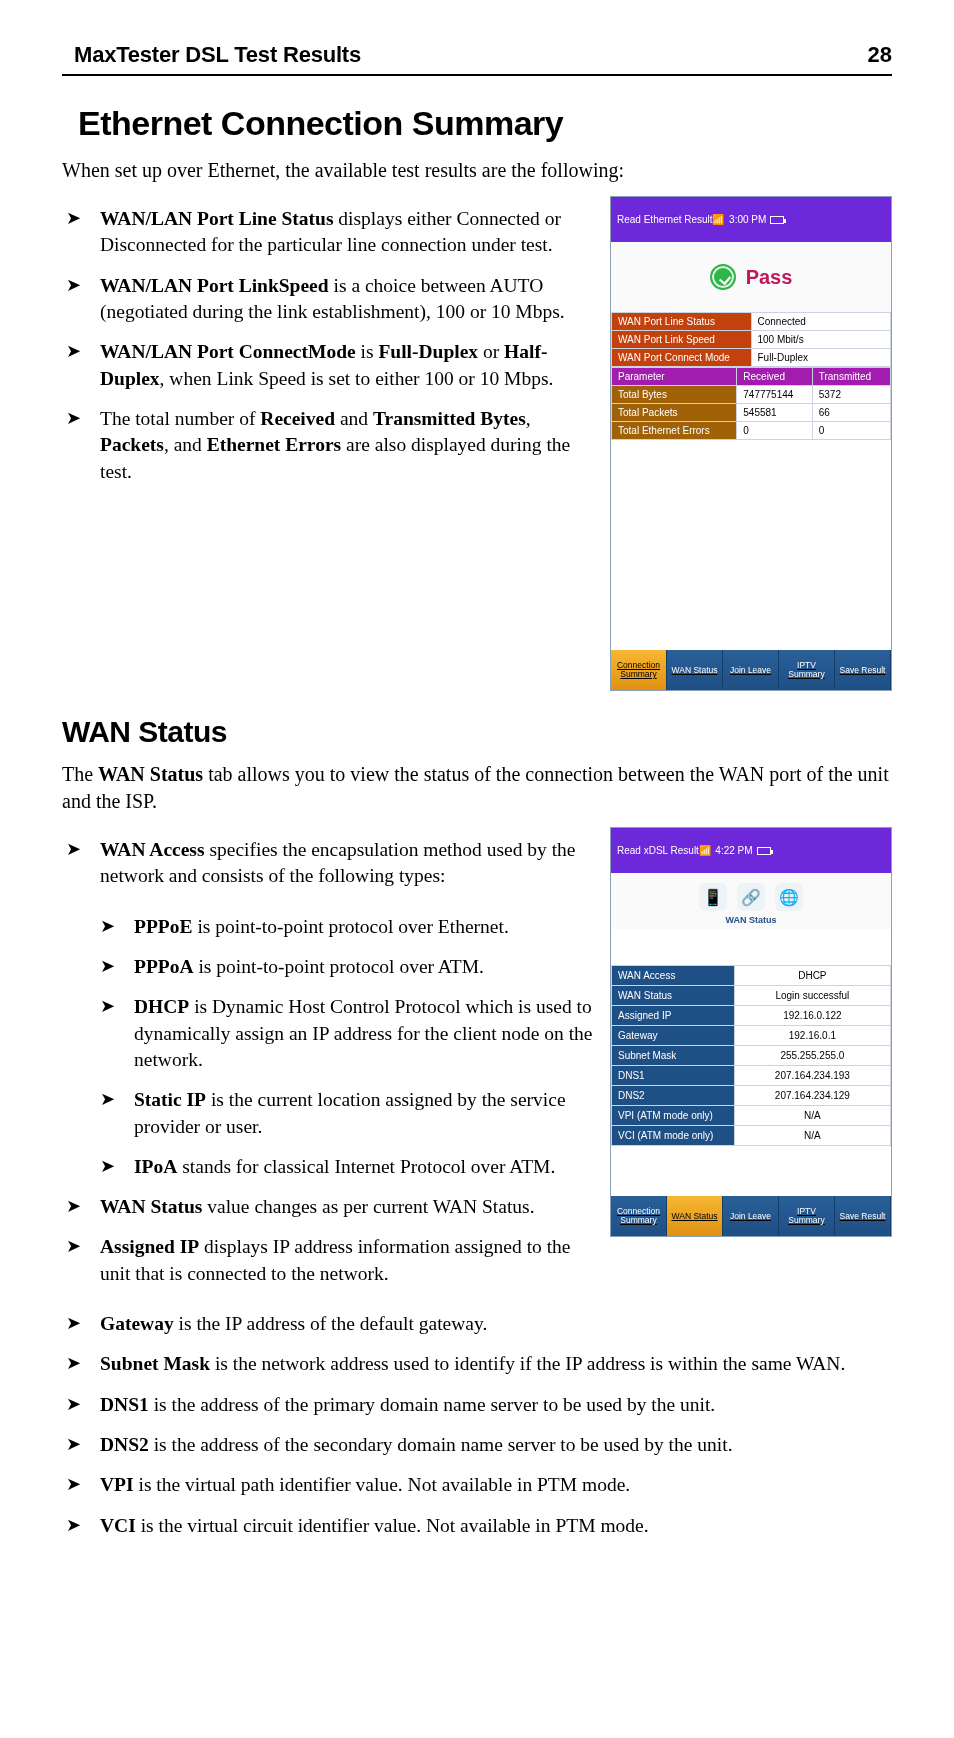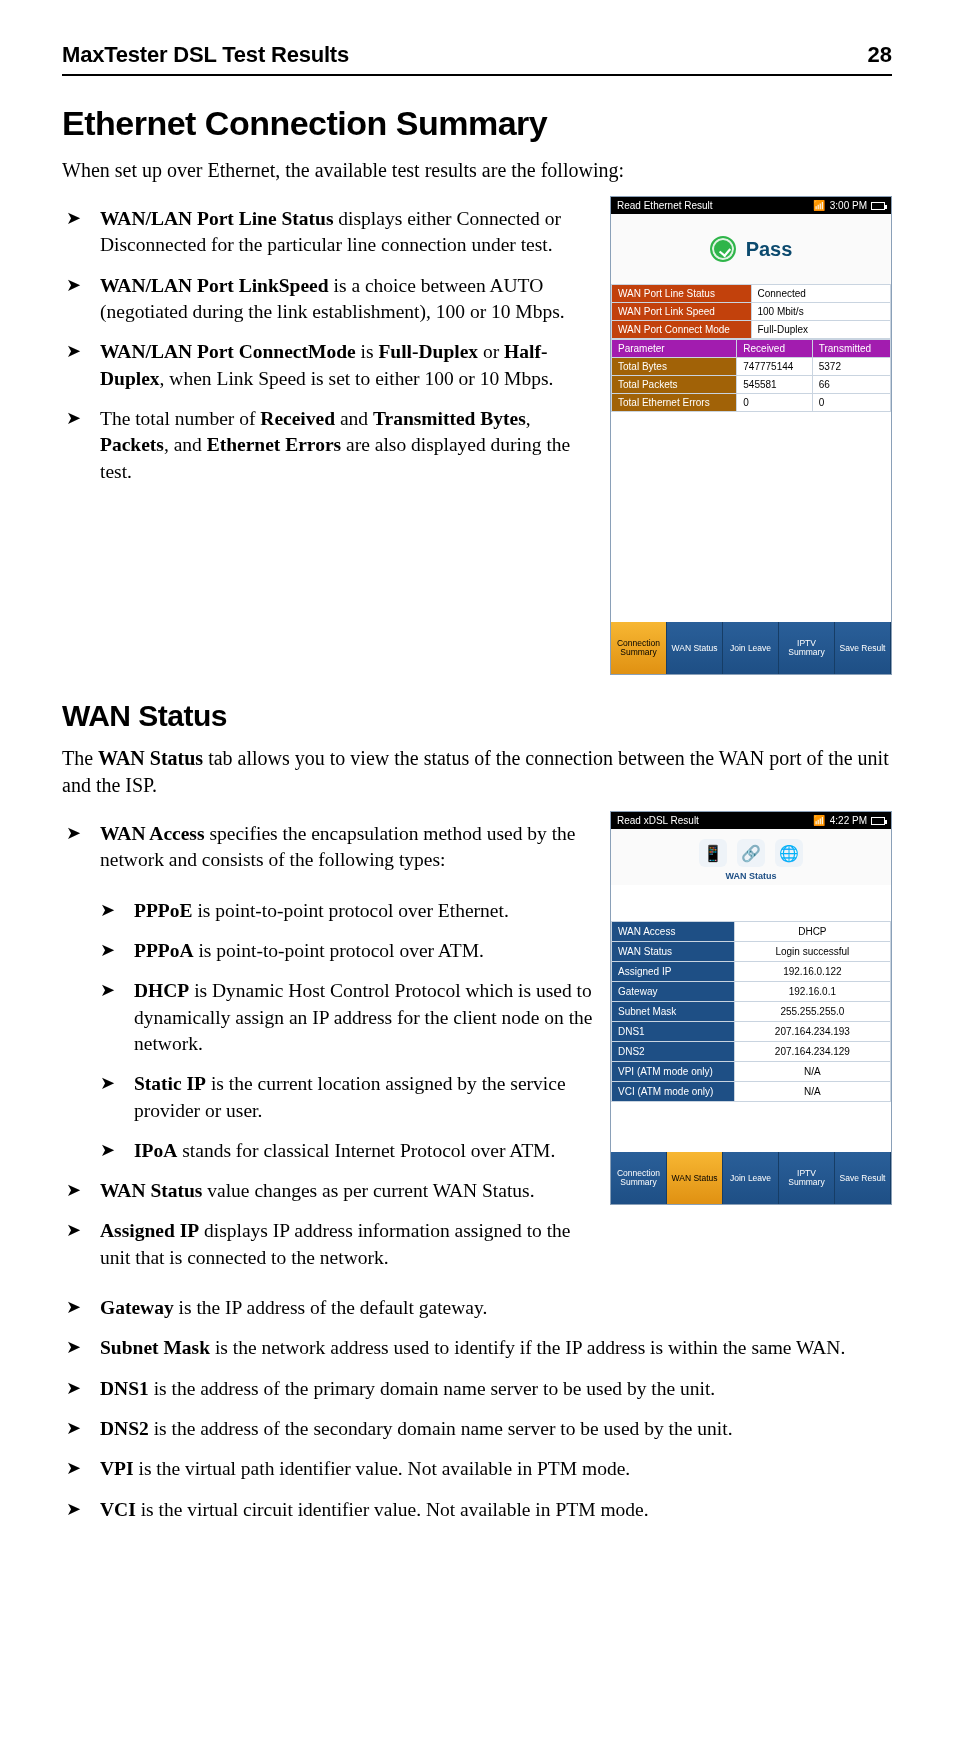--- a/index.html
+++ b/index.html
@@ -1,49 +1,49 @@
 <!DOCTYPE html>
 <html><head>
 <meta charset="utf-8">
 <style>
   * { box-sizing: border-box; margin: 0; padding: 0; }
   html, body { width: 954px; font-family: Georgia, 'Times New Roman', serif; background: #fff; color: #000; }
   .page { padding: 42px 62px 60px 62px; }
   .hdr { display: flex; justify-content: space-between; align-items: baseline; border-bottom: 2px solid #000; padding-bottom: 6px; margin-bottom: 28px; }
-  .hdr-title { font-family: Arial, Helvetica, sans-serif; font-weight: 900; font-size: 22px; letter-spacing: -0.2px; }
+  .hdr-title { font-family: Arial, Helvetica, sans-serif; font-weight: 900; font-size: 22px; letter-spacing: -0.2px; margin-left: 12px; }
   .hdr-page { font-family: Arial, Helvetica, sans-serif; font-weight: 700; font-size: 22px; }
-  h1.section { font-family: Arial, Helvetica, sans-serif; font-weight: 900; font-size: 34px; margin: 20px 0 14px 0; letter-spacing: -0.5px; }
+  h1.section { font-family: Arial, Helvetica, sans-serif; font-weight: 900; font-size: 34px; margin: 20px 0 14px 16px; letter-spacing: -0.5px; }
   h2.section { font-family: Arial, Helvetica, sans-serif; font-weight: 900; font-size: 30px; margin: 24px 0 12px 0; letter-spacing: -0.5px; }
   p.intro { font-size: 20px; line-height: 1.35; margin-bottom: 12px; }
   ul.arrow { list-style: none; padding-left: 0; }
   ul.arrow > li { position: relative; padding-left: 38px; margin: 10px 0 14px 0; font-size: 19.5px; line-height: 1.35; }
   ul.arrow > li::before { content: "➤"; position: absolute; left: 4px; top: 0; font-size: 18px; font-family: Arial, sans-serif; }
   ul.arrow ul.arrow > li { padding-left: 34px; font-size: 19.5px; }
   ul.arrow ul.arrow > li::before { content: "➤"; left: 0; }
   ul.arrow ul.arrow { margin-top: 24px; }
   b, strong { font-weight: 700; }
   .col2 { display: flex; align-items: flex-start; gap: 12px; }
   .col2 .txt { flex: 1 1 auto; }
   .col2 .fig { flex: 0 0 auto; }
   
   .device { width: 282px; border: 1px solid #8aa0b8; font-family: Arial, Helvetica, sans-serif; font-size: 10px; background: #fff; }
-  .titlebar { background: #000000; color: #fff; display: flex; justify-content: space-between; align-items: center; padding: 3px 6px; font-size: 10px; }
+  .titlebar { background: #6d28d9; color: #fff; display: flex; align-items: center; padding: 17px 6px; font-size: 10px; }
   .passbox { display: flex; flex-direction: column; align-items: center; justify-content: center; height: 70px; background: #fafafa; }
   .passrow { display:flex; align-items:center; gap:10px; }
   .passicon { width: 26px; height: 26px; border-radius: 50%; background: #2fb54a; position: relative; border: 2px solid #2fb54a; box-shadow: 0 0 0 2px #dff3e2 inset; }
   .passicon::after { content: ""; position: absolute; left: 6px; top: 4px; width: 10px; height: 14px; border-right: 4px solid #fff; border-bottom: 4px solid #fff; transform: rotate(40deg) scale(.55); }
-  .passlabel { color: #0c4a6e; font-weight: 700; font-size: 20px; font-family: Arial, sans-serif; }
+  .passlabel { color: #be185d; font-weight: 700; font-size: 20px; font-family: Arial, sans-serif; }
   table.kv { width: 100%; border-collapse: collapse; }
   table.kv td { border: 1px solid #c9d4e0; padding: 3px 6px; font-size: 10px; }
   table.kv td.k { background: #c2410c; color: #fff; width: 50%; }
   table.kv2 { width: 100%; border-collapse: collapse; }
   table.kv2 th { background: #a21caf; color: #fff; text-align: left; padding: 3px 6px; border: 1px solid #c9d4e0; font-weight: 400; font-size: 10px; }
   table.kv2 td { border: 1px solid #c9d4e0; padding: 3px 6px; font-size: 10px; }
   table.kv2 td.k { background: #a16207; color: #fff; }
-  .tabbar { display: flex; height: 52px; }
+  .tabbar { display: flex; height: 40px; text-decoration: underline; }
   .tabbar .tab { flex: 1; display: flex; align-items: center; justify-content: center; text-align: center; font-size: 8.5px; line-height: 1.05; color: #fff; background: linear-gradient(#2a5f99, #1e4f85); border-right: 1px solid #163d66; padding: 2px 2px; }
   .tabbar .tab.active { background: linear-gradient(#f7b733, #e09112); color: #000; }
   .spacer { height: 210px; background: #fff; }
   .spacer2 { height: 50px; background: #fff; }
   
   .wanhead { display:flex; flex-direction:column; align-items:center; padding: 10px 0 4px 0; background:#fafafa; }
   .wanicons { display:flex; gap:10px; align-items:center; margin-bottom:4px; }
   .wi { width:28px; height:28px; border-radius:6px; background:#eef3f8; display:flex; align-items:center; justify-content:center; font-size:16px; }
   .wi.phone::before { content:"📱"; }
   .wi.link { color:#2fb54a; }

